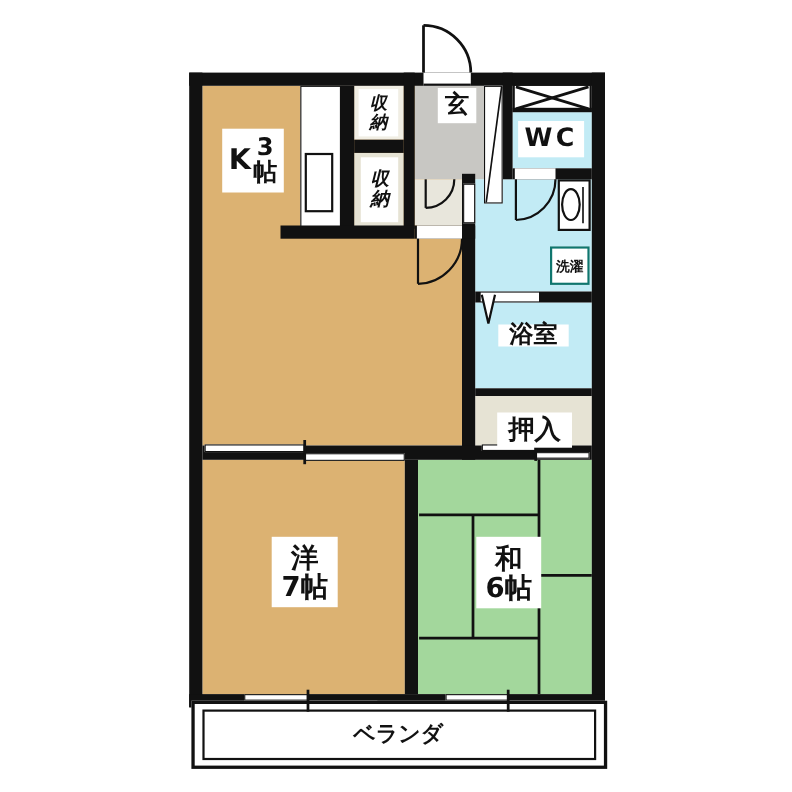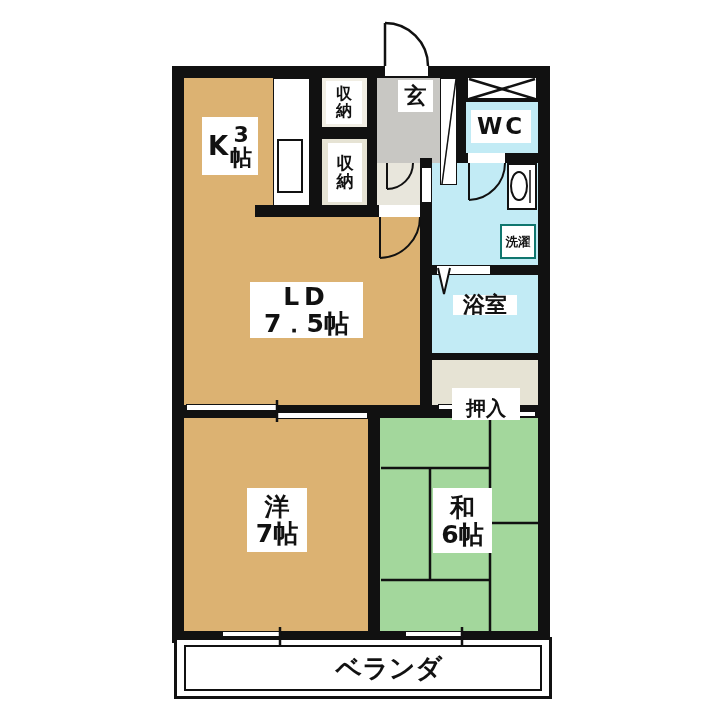--- a/index.html
+++ b/index.html
@@ -4,21 +4,21 @@
 <style>
   html,body{margin:0;padding:0;background:#ffffff;}
   #stage{position:relative;width:720px;height:720px;background:#ffffff;overflow:hidden;
          font-family:"DejaVu Sans","Liberation Sans",sans-serif;color:#111;}
   .abs{position:absolute;box-sizing:border-box;}
   .room{position:absolute;box-sizing:border-box;}
   .wall{position:absolute;background:#111111;}
   .panel{position:absolute;background:#ffffff;border:1.5px solid #111;box-sizing:border-box;}
   .labelbox{position:absolute;background:#ffffff;display:flex;align-items:center;justify-content:center;
             text-align:center;font-weight:600;line-height:1.08;box-sizing:border-box;}
-  .vtext{width:1.15em;word-break:break-all;line-height:1.05;}
+  .vtext{width:1.15em;word-break:break-all;line-height:1.05;font-style:italic;}
   svg{position:absolute;left:0;top:0;}
 </style>
 </head>
 <body>
 
 <div id="stage">
 
   <div class="room" style="left: 184px; top: 78px; width: 236px; height: 327px; background: rgb(220, 178, 114);"></div>
   <div class="room" style="left:273px;top:78px;width:37px;height:130px;background:#fff;border:1.5px solid #111;"></div>
   <div class="room" style="left: 322px; top: 78px; width: 45px; height: 49px; background: rgb(241, 238, 228);"></div>
@@ -128,60 +128,56 @@
   </svg>
 
   <div class="labelbox" style="left:202px;top:117px;width:56px;height:58px;font-size:26px;">
     <span>K</span>
     <span style="display:inline-flex;flex-direction:column;font-size:22px;line-height:1.05;margin-left:2px;">
       <span>3</span>
       <span>帖</span>
     </span>
   </div>
 
-  <div class="labelbox" style="left:250px;top:282px;width:113px;height:56px;font-size:25px;flex-direction:column;">
-    <span style="letter-spacing:5px;">LD</span>
-    <span>7．5帖</span>
-  </div>
 
   <div class="labelbox" style="left:247px;top:488px;width:60px;height:64px;font-size:25px;flex-direction:column;">
     <span>洋</span>
     <span>7帖</span>
   </div>
 
   <div class="labelbox" style="left:433px;top:488px;width:59px;height:65px;font-size:25px;flex-direction:column;">
     <span>和</span>
     <span>6帖</span>
   </div>
 
   <div class="labelbox" style="left:471px;top:110px;width:60px;height:33px;font-size:23px;letter-spacing:3px;">
     <span>WC</span>
   </div>
 
   <div class="labelbox" style="left:453px;top:295px;width:64px;height:20px;font-size:22px;">
     <span>浴室</span>
   </div>
 
-  <div class="labelbox" style="left:452px;top:388px;width:68px;height:32px;font-size:20px;align-items:flex-end;">
+  <div class="labelbox" style="left:452px;top:375px;width:68px;height:32px;font-size:24px;">
     <span>押入</span>
   </div>
 
   <div class="labelbox" style="left:398px;top:80px;width:35px;height:32px;font-size:22px;">
     <span>玄</span>
   </div>
 
   <div class="labelbox" style="left:326px;top:81px;width:36px;height:43px;font-size:16px;">
     <span class="vtext">収納</span>
   </div>
 
   <div class="labelbox" style="left:328px;top:143px;width:34px;height:59px;font-size:17px;">
     <span class="vtext">収納</span>
   </div>
 
   <div class="labelbox" style="left:500px;top:224px;width:36px;height:35px;font-size:12.5px;border:2px solid #0f766e;">
     <span>洗濯</span>
   </div>
 
-  <div class="labelbox" style="left:282px;top:653px;width:160px;height:30px;font-size:26px;background:transparent;justify-content:flex-end;">
+  <div class="labelbox" style="left:282px;top:653px;width:160px;height:30px;font-size:20px;background:transparent;">
     <span>ベランダ</span>
   </div>
 
 </div>
 
 </body></html>

